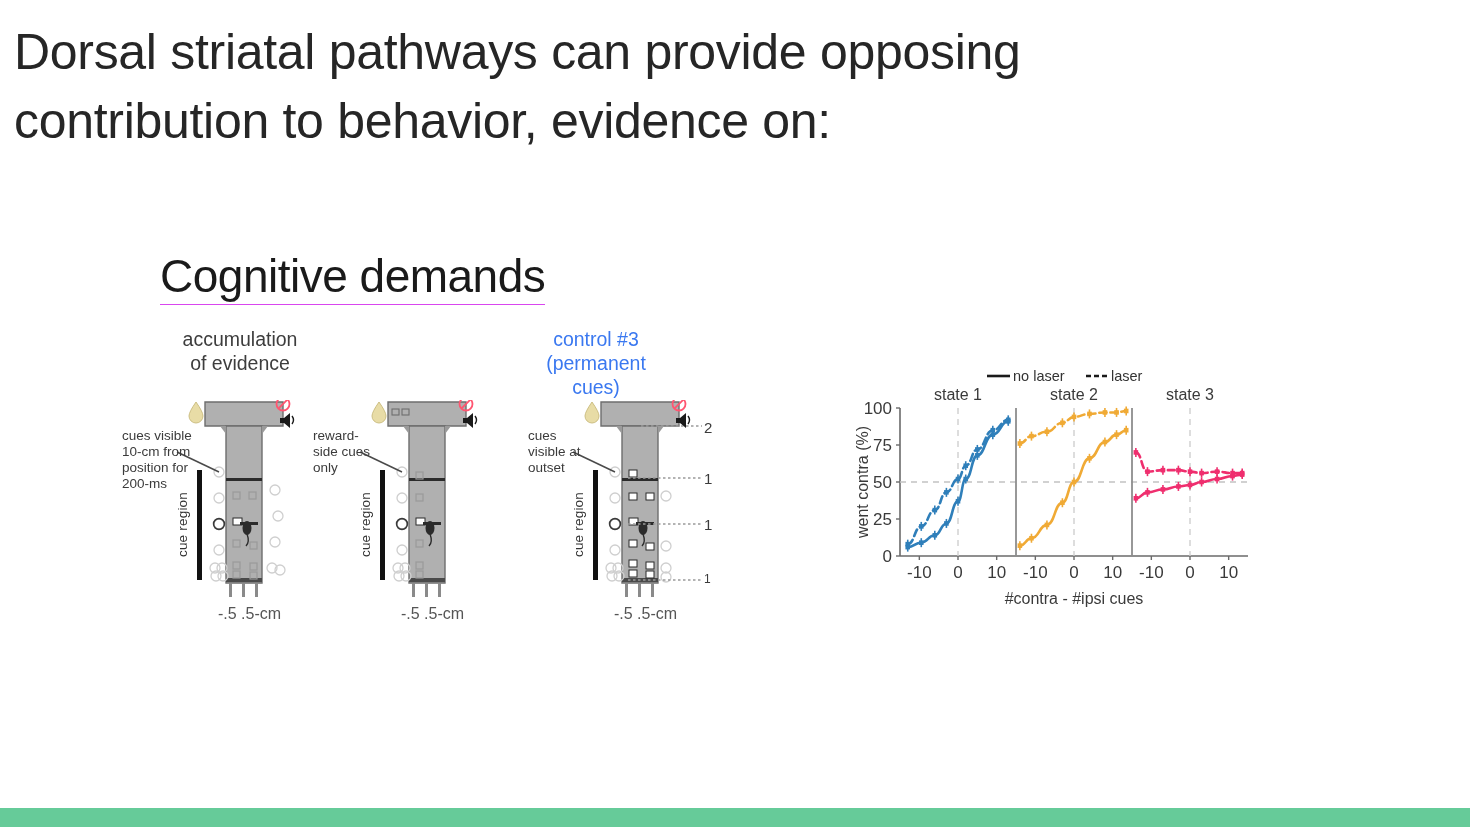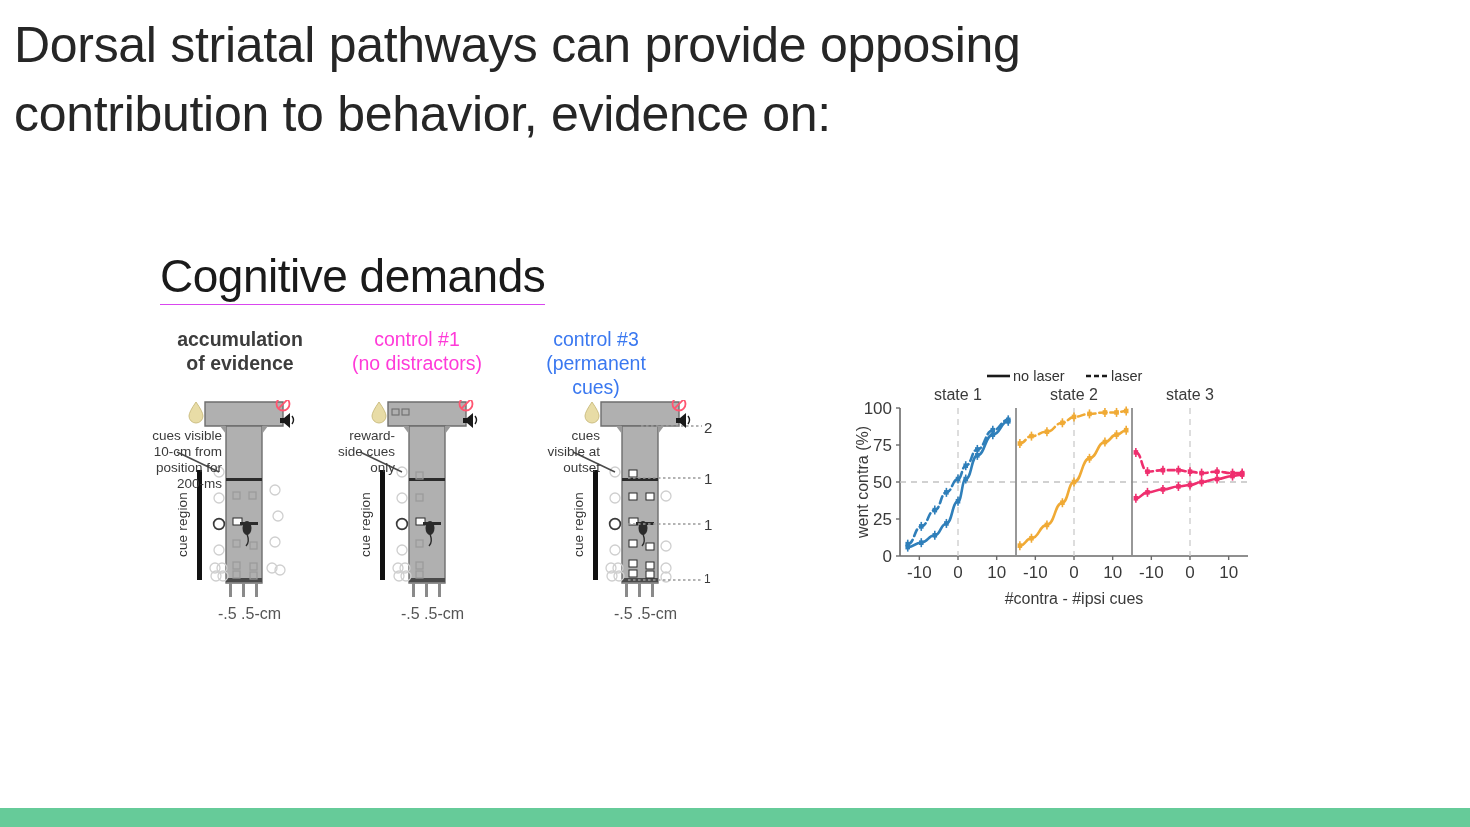--- a/index.html
+++ b/index.html
@@ -6,21 +6,21 @@
   html, body {
     width: 1470px; height: 827px;
     background: #ffffff;
     font-family: "Liberation Sans", sans-serif;
     overflow: hidden;
   }
   #slide { position: relative; width: 1470px; height: 827px; background:#fff; }
 
   
   #title {
-    position: absolute; left: 14px; top: 11px; width: 1300px;
+    position: absolute; left: 14px; top: 18px; width: 1300px;
     font-size: 50px; line-height: 1.38; color: #262626;
     font-weight: 400; letter-spacing: -0.3px;
     font-family: "Liberation Sans", sans-serif;
   }
   #title .ln { display: block; white-space: pre; }
 
   
   .sec-head {
     position: absolute; font-size: 46px; color: #1a1a1a; font-weight: 400;
     letter-spacing: -0.5px; white-space: nowrap;
@@ -40,21 +40,21 @@
 
   
   .maze { position: absolute; width: 200px; height: 230px; }
   #maze0 { left: 120px; top: 400px; }
   #maze1 { left: 303px; top: 400px; }
   #maze2 { left: 516px; top: 400px; }
   .maze svg { display:block; }
 
   .maze-note {
     position: absolute; font-size: 13.5px; line-height: 1.18; color:#3b3b3b;
-    text-align: right; white-space: pre-line;
+    text-align: left; white-space: pre-line;
   }
   #note0 { left: 2px;  top: 28px;  width: 100px; }
   #note1 { left: 10px; top: 28px;  width: 82px; }
   #note2 { left: 12px; top: 28px;  width: 72px; }
 
   .cue-region-lbl {
     position: absolute; font-size: 13.5px; color:#333; line-height:1.1;
     writing-mode: vertical-rl; transform: rotate(180deg);
     text-align: center; letter-spacing: .2px;
   }
@@ -79,24 +79,22 @@
 
   <div id="title">
     <span class="ln">Dorsal striatal pathways can provide opposing</span>
     <span class="ln">contribution to behavior, evidence on:</span>
   </div>
 
   <div class="sec-head" id="head-demands">
     <span class="u">Cognitive demands</span>
   </div>
 
-  <div class="maze-caption" id="cap0" style="white-space: pre-line; color: rgb(61, 61, 61); font-weight: bold;">accumulation
+  <div class="maze-caption" id="cap0" style="white-space: pre-line; color: rgb(61, 61, 61);">accumulation
 of evidence</div>
-  <div class="maze-caption" id="cap1" style="white-space: pre-line; color: rgb(255, 58, 216);">control #1
-(no distractors)</div>
   <div class="maze-caption" id="cap2" style="white-space: pre-line; color: rgb(58, 120, 240);">control #3
 (permanent
 cues)</div>
 
   <div class="maze" id="maze0">
     <svg width="200" height="230" viewBox="0 0 200 230">
 
       <g>
         <path d="M85 2 H163 V26 H85 Z" fill="#b0b0b0" stroke="#6e6e6e" stroke-width="1.4"></path>
         <path d="M106 26 H142 V183 H106 Z" fill="#b0b0b0" stroke="#6e6e6e" stroke-width="1.4"></path>

